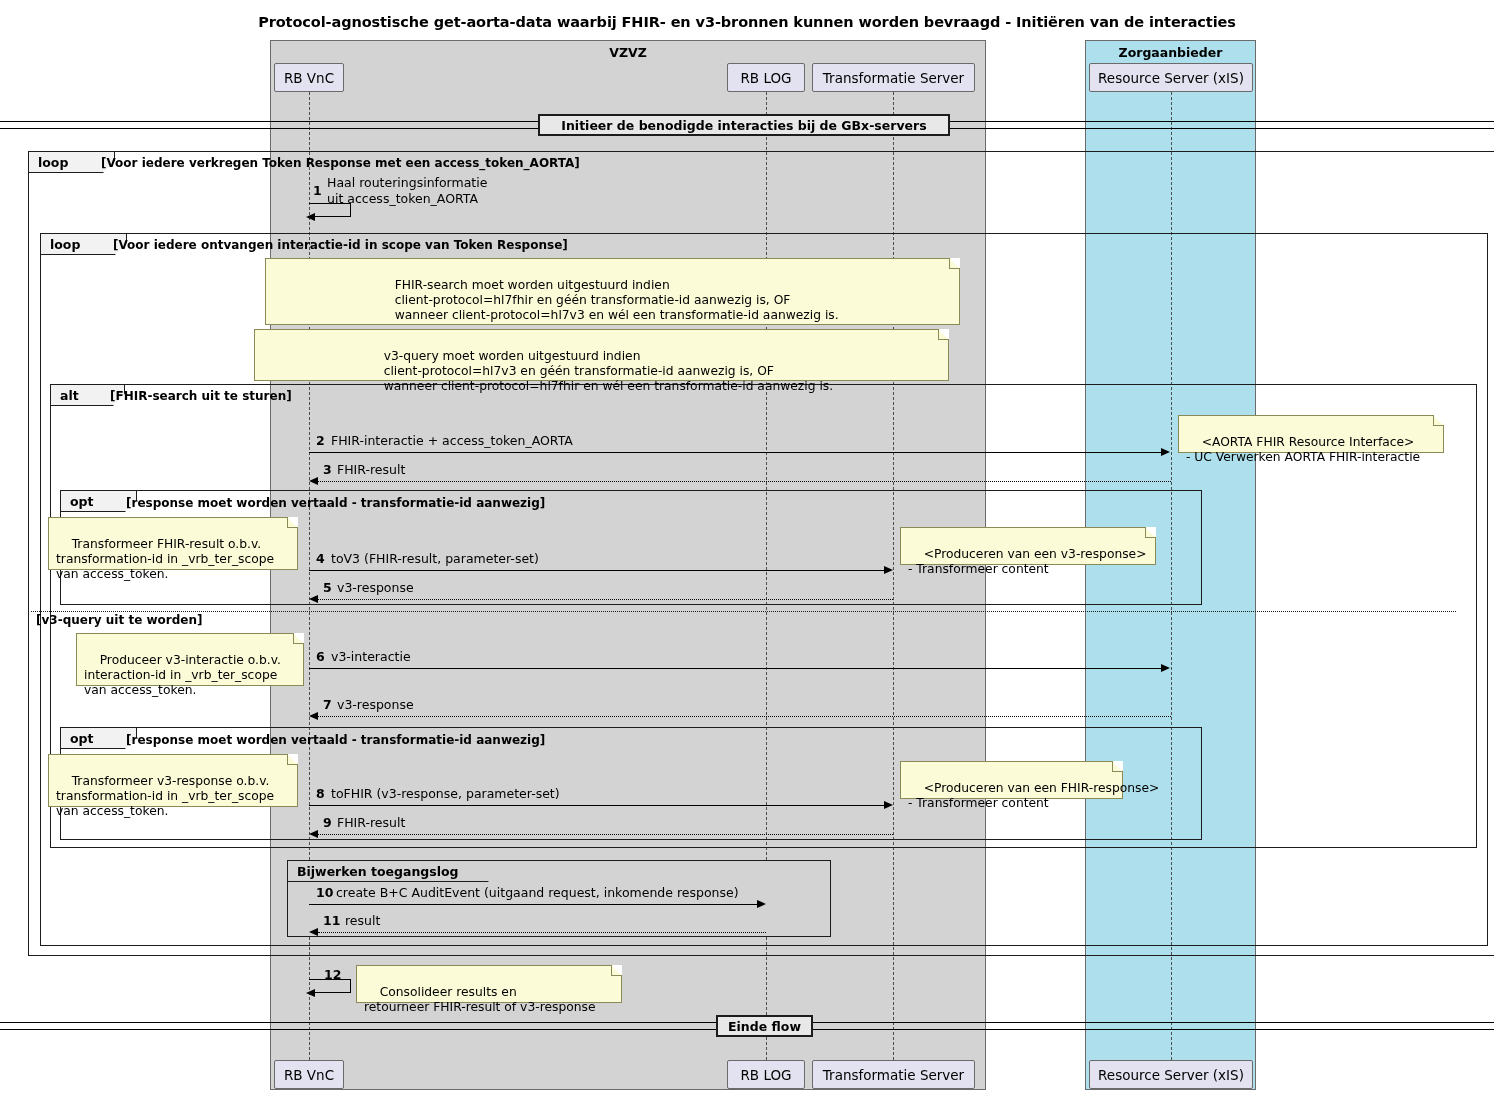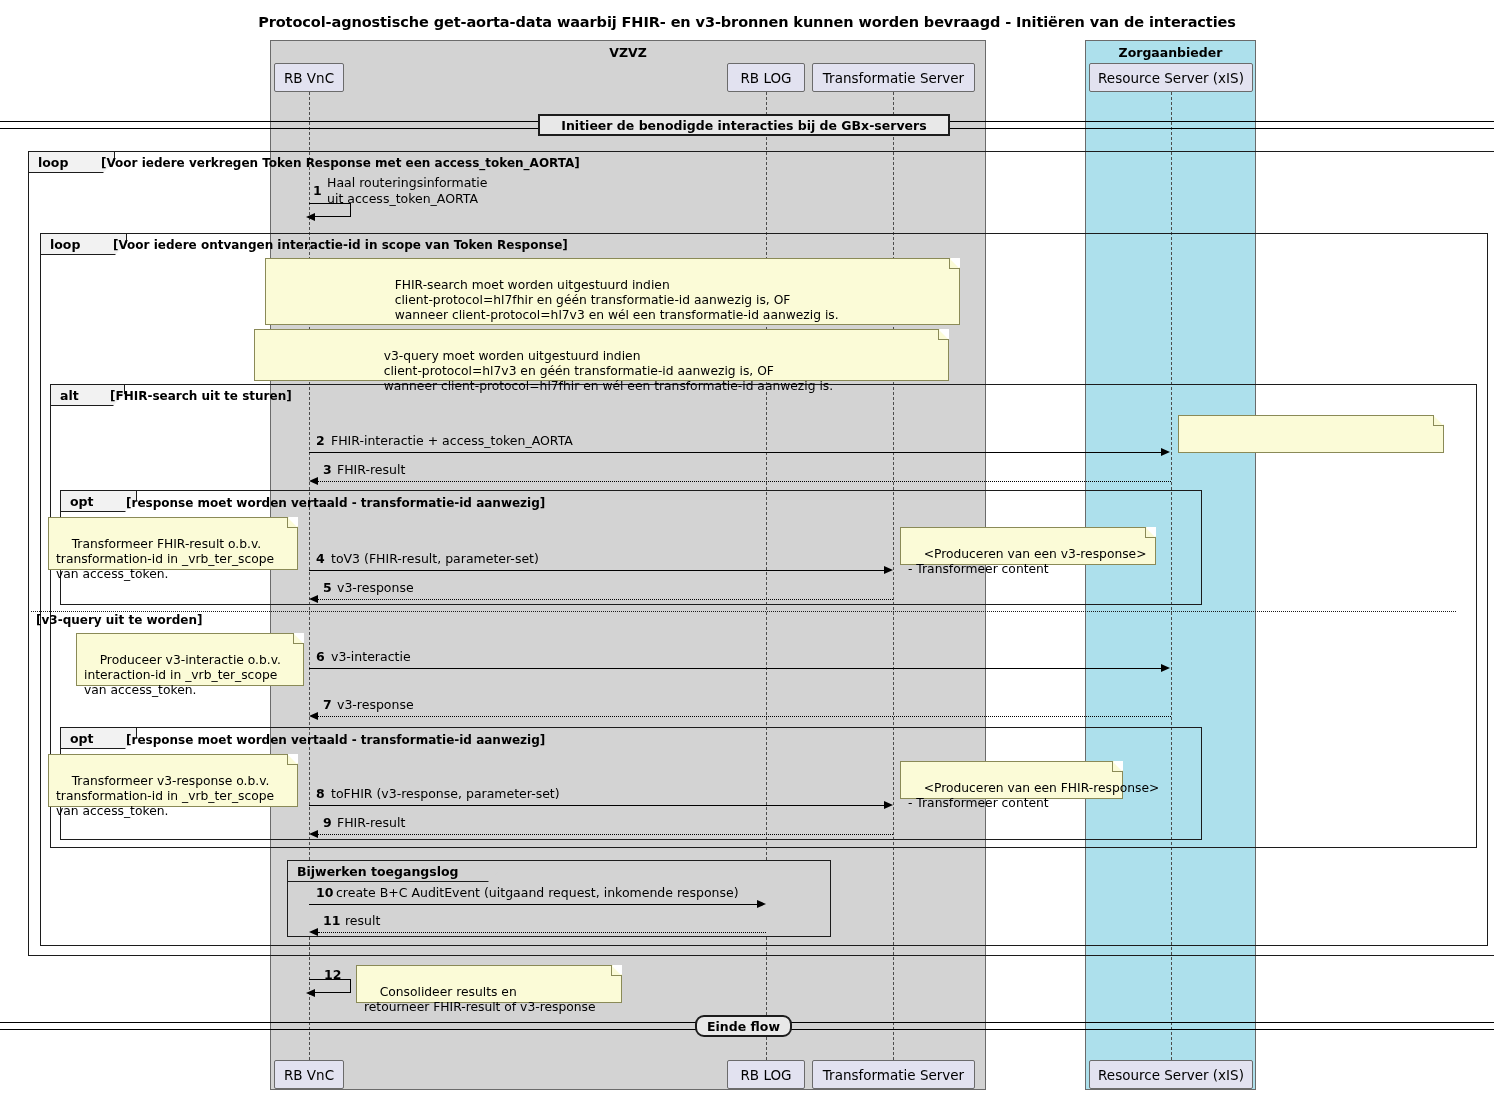--- a/index.html
+++ b/index.html
@@ -187,20 +187,22 @@
 
   <div class="abs note" style="left:254px;top:329px;width:695px;height:52px;">
     <span style="display:inline-block;padding-left:106px;">v3-query moet worden uitgestuurd indien
 client-protocol=hl7v3 en géén transformatie-id aanwezig is, OF
 wanneer client-protocol=hl7fhir en wél een transformatie-id aanwezig is.</span>
     <span class="notecorner"></span>
   </div>
 
 
   <div class="abs note" style="left:1178px;top:415px;width:266px;height:38px;">
+    <span>&lt;AORTA FHIR Resource Interface&gt;
+- UC Verwerken AORTA FHIR-interactie</span>
     <span class="notecorner"></span>
   </div>
 
   <div class="abs msgnum msgtext" style="left:316px;top:433px;">2</div>
   <div class="abs msgtext" style="left:331px;top:433px;">FHIR-interactie + access_token_AORTA</div>
   <div class="abs msgline" style="left:309px;top:452px;width:853px;"></div>
   <div class="abs arrowR" style="left:1161px;top:448px;"></div>
 
   <div class="abs msgnum msgtext" style="left:323px;top:462px;">3</div>
   <div class="abs msgtext" style="left:337px;top:462px;">FHIR-result</div>
@@ -285,17 +287,17 @@
   <div class="abs arrowL" style="left:306px;top:989px;"></div>
 
   <div class="abs note" style="left:356px;top:965px;width:266px;height:38px;">
     <span>Consolideer results en
 retourneer FHIR-result of v3-response</span>
     <span class="notecorner"></span>
   </div>
 
   <div class="abs sep-line" style="left:0px;top:1022px;width:1494px;"></div>
   <div class="abs sep-line" style="left:0px;top:1029px;width:1494px;"></div>
-  <div class="abs sep-label" style="left:695px;top:1015px;width:97px;height:22px;border-radius:9px;">
+  <div class="abs sep-label" style="left:716px;top:1015px;width:97px;height:22px;">
     <span>Einde flow</span>
   </div>
 
 </div>
 
 </body></html>

